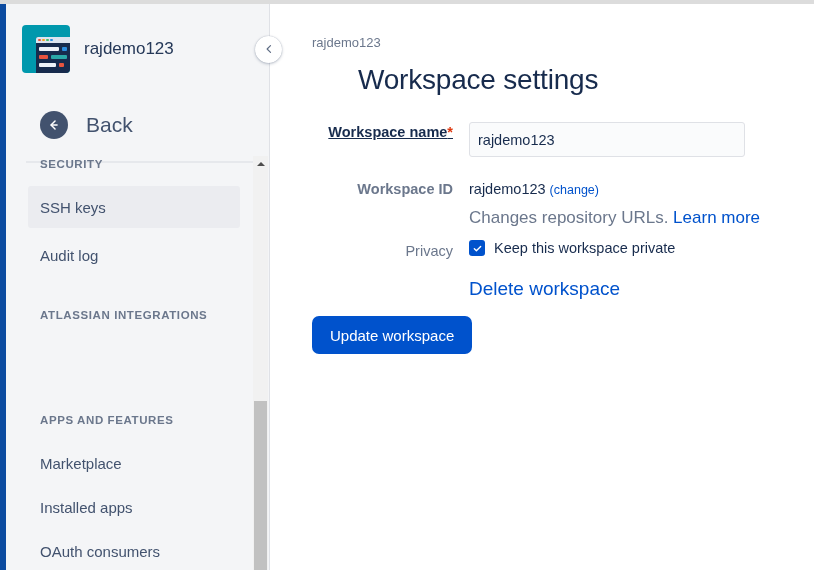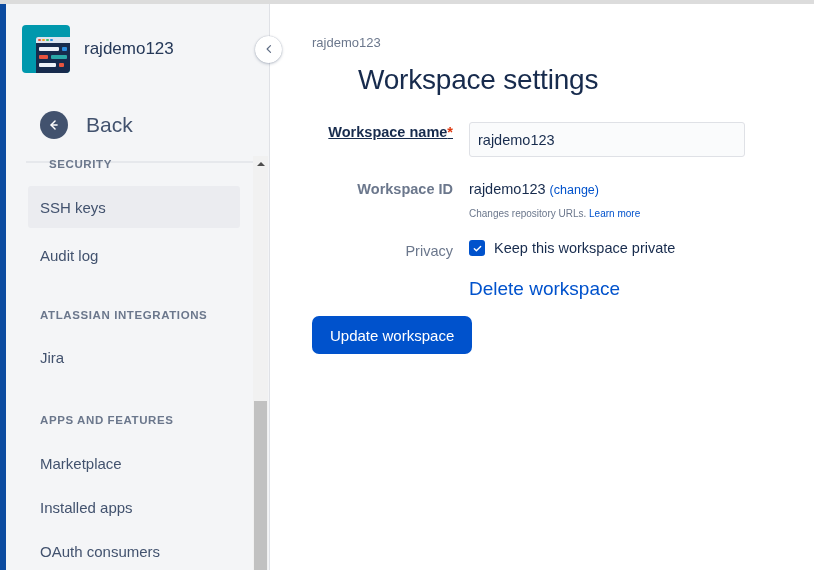--- a/index.html
+++ b/index.html
@@ -132,21 +132,21 @@
   }
   .nav-section {
     position: absolute;
     left: 34px;
     font-size: 11.5px;
     letter-spacing: 0.6px;
     color: #6b778c;
     font-weight: 600;
     white-space: nowrap;
   }
-  .sec-security { top: 2px; margin-left: 9px; }
+  .sec-security { top: 2px; }
   .sec-atlassian { top: 153px; }
   .sec-apps { top: 258px; }
 
   .nav-item {
     position: absolute;
     left: 22px;
     width: 212px;
     height: 42px;
     display: flex;
     align-items: center;
@@ -277,21 +277,21 @@
   .link {
     color: #0052cc;
     text-decoration: none;
     cursor: pointer;
   }
   .link-sm { font-size: 12.5px; }
 
   .helper {
     position: absolute;
     top: 204px; left: 198px;
-    font-size: 10px;
+    font-size: 17px;
     color: #6b778c;
   }
 
   .row-priv { top: 236px; left: 41px; }
   .priv-label { padding-top: 1px; }
   .priv-body { display: flex; align-items: center; gap: 9px; }
   .chk {
     width: 16px; height: 16px;
     border-radius: 3px;
     background: #0052cc;
@@ -377,23 +377,20 @@
 
       <div class="nav-section sec-security">SECURITY</div>
       <div class="nav-item active ni-ssh">
         <span>SSH keys</span>
       </div>
       <div class="nav-item ni-audit">
         <span>Audit log</span>
       </div>
 
       <div class="nav-section sec-atlassian">ATLASSIAN INTEGRATIONS</div>
-      <div class="nav-item ni-jira">
-        <span>Jira</span>
-      </div>
 
       <div class="nav-section sec-apps">APPS AND FEATURES</div>
       <div class="nav-item ni-market">
         <span>Marketplace</span>
       </div>
       <div class="nav-item ni-apps">
         <span>Installed apps</span>
       </div>
       <div class="nav-item ni-oauth">
         <span>OAuth consumers</span>

